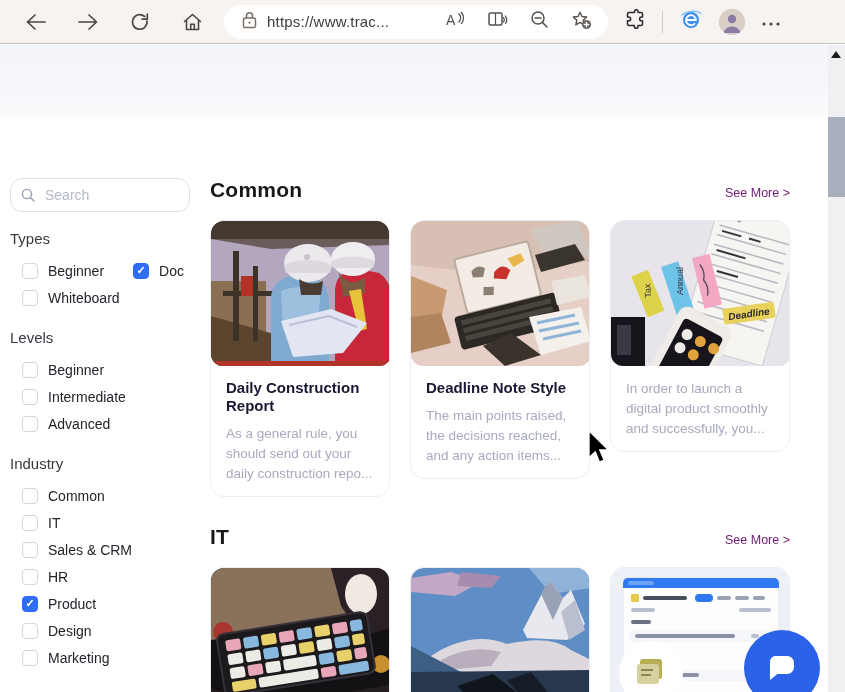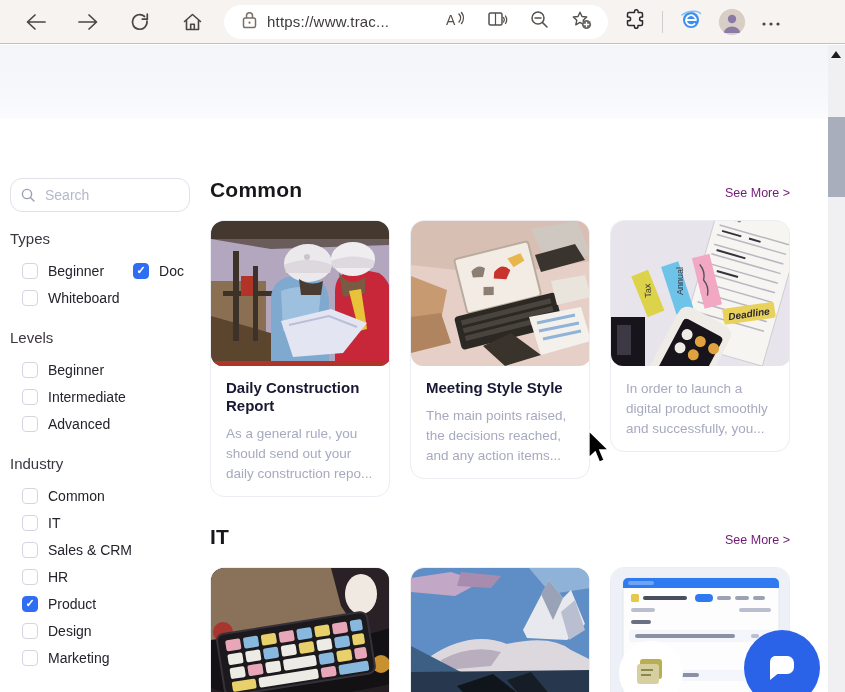--- a/index.html
+++ b/index.html
@@ -343,21 +343,21 @@
               </g>
               <path d="M0 55 l36 14 -8 40 -28 6 z" fill="#c89a72"></path>
               <path d="M0 96 l30 -4 10 30 -40 10 z" fill="#b0845e"></path>
               <path d="M118 96 l52 -10 10 34 -50 14 z" fill="#f4f1ec"></path>
               <path d="M126 102 l38 -8 M128 110 l40 -8 M132 118 l38 -8" stroke="#8fb4d8" stroke-width="3" fill="none"></path>
               <path d="M100 112 l30 22 -36 11 -22 -20 z" fill="#3a332c"></path>
               <path d="M140 60 l34 -6 6 22 -34 8 z" fill="#e9e4dc"></path>
             </svg>
           </span>
           <div class="card-body">
-            <div class="card-title">Meeting Style Style</div>
+            <div class="card-title">Deadline Note Style</div>
             <div class="card-desc">The main points raised, the decisions reached, and any action items...</div>
           </div>
         </div>
 
         <div class="card">
           <span class="thumb">
             <svg width="180" height="145" viewBox="0 0 180 145">
               <rect width="180" height="145" fill="#e7e4ec"></rect>
               <g transform="rotate(16 130 60)">
                 <rect x="88" y="-14" width="86" height="150" fill="#f6f5f2" stroke="#cfccd4" stroke-width="1"></rect>

